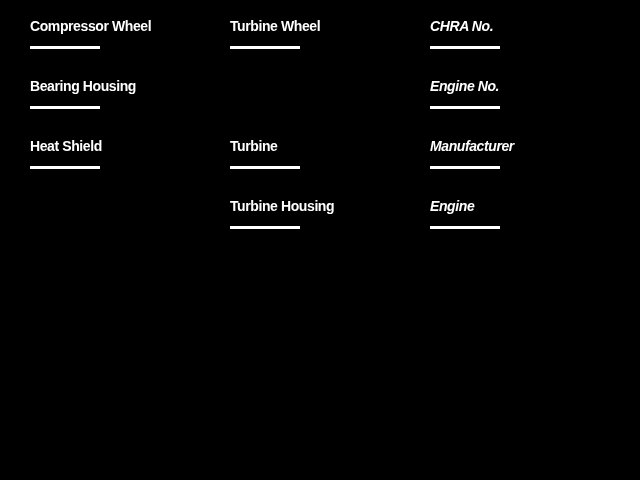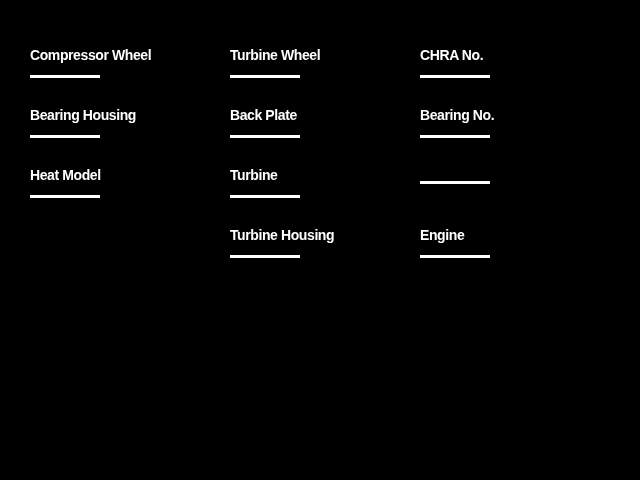--- a/index.html
+++ b/index.html
@@ -10,21 +10,20 @@
     width: 640px;
     height: 480px;
     background: var(--bg, #000000);
     overflow: hidden;
     position: relative;
     font-family: "Liberation Sans", sans-serif;
   }
   .form-canvas {
     position: absolute;
     inset: 0;
-    margin-top: 29px;
   }
   .field {
     position: absolute;
     width: 190px;
   }
   .field-label {
     color: var(--fg, #ffffff);
     font-size: 14px;
     line-height: 14px;
     font-weight: bold;
@@ -32,70 +31,67 @@
     white-space: nowrap;
   }
   .field-line {
     width: 70px;
     height: 3px;
     background: var(--fg, #ffffff);
     margin-top: 13px;
   }
   .col-0 { left: 30px; }
   .col-1 { left: 230px; }
-  .col-2 { left: 420px; }
+  .col-2 { left: 430px; font-style: italic; }
   .row-0 { top: 19px; }
   .row-1 { top: 79px; }
   .row-2 { top: 139px; }
   .row-3 { top: 199px; }
 </style>
 </head>
 <body>
 
 <div class="form-canvas">
 
   <div class="field col-0 row-0">
     <div class="field-label">Compressor Wheel</div>
     <div class="field-line"></div>
   </div>
   <div class="field col-0 row-1">
     <div class="field-label">Bearing Housing</div>
     <div class="field-line"></div>
   </div>
   <div class="field col-0 row-2">
-    <div class="field-label">Heat Model</div>
+    <div class="field-label">Heat Shield</div>
     <div class="field-line"></div>
   </div>
 
   <div class="field col-1 row-0">
     <div class="field-label">Turbine Wheel</div>
-    <div class="field-line"></div>
-  </div>
-  <div class="field col-1 row-1">
-    <div class="field-label">Back Plate</div>
     <div class="field-line"></div>
   </div>
   <div class="field col-1 row-2">
     <div class="field-label">Turbine</div>
     <div class="field-line"></div>
   </div>
   <div class="field col-1 row-3">
     <div class="field-label">Turbine Housing</div>
     <div class="field-line"></div>
   </div>
 
   <div class="field col-2 row-0">
     <div class="field-label">CHRA No.</div>
     <div class="field-line"></div>
   </div>
   <div class="field col-2 row-1">
-    <div class="field-label">Bearing No.</div>
+    <div class="field-label">Engine No.</div>
     <div class="field-line"></div>
   </div>
   <div class="field col-2 row-2">
+    <div class="field-label">Manufacturer</div>
     <div class="field-line"></div>
   </div>
   <div class="field col-2 row-3">
     <div class="field-label">Engine</div>
     <div class="field-line"></div>
   </div>
 
 </div>
 
 </body></html>

